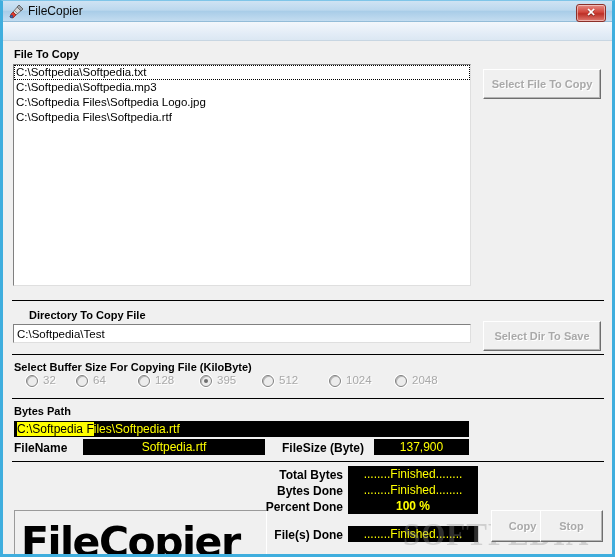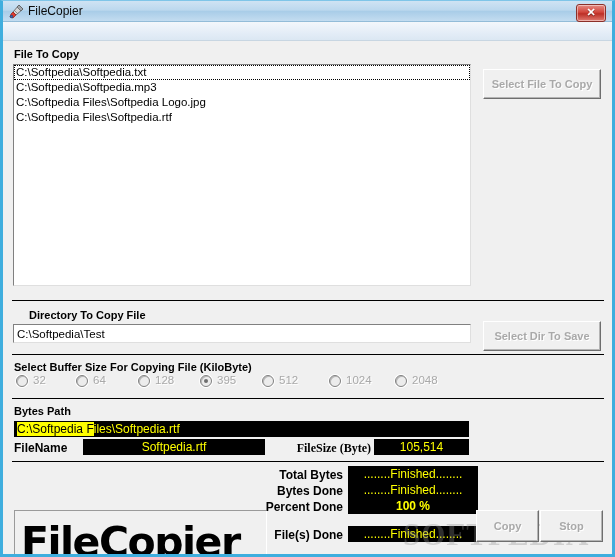--- a/index.html
+++ b/index.html
@@ -361,21 +361,21 @@
     <div class="textfield" style="left:10px; top:283px; width:458px; height:19px; line-height:18px;">C:\Softpedia\Test</div>
 
     <div class="btn" style="left:480px; top:280px; width:118px; height:30px; line-height:28px;">
       <span>Select Dir To Save</span>
     </div>
 
     <div class="hr" style="left:9px; top:313px; width:592px;"></div>
 
     <div class="grouplabel" style="left:11px; top:320px;text-align:center;">Select Buffer Size For Copying File   (KiloByte)</div>
 
-    <div class="radio" style="left:13px; top:332px; width:58px;padding-left:8px;">
+    <div class="radio" style="left:23px; top:332px; width:58px;padding-left:8px;">
       <span class="dot"></span>
       <span class="rlabel">32</span>
     </div>
     <div class="radio" style="left:73px; top:332px; width:58px;">
       <span class="dot"></span>
       <span class="rlabel">64</span>
     </div>
     <div class="radio" style="left:135px; top:332px; width:58px;">
       <span class="dot"></span>
       <span class="rlabel">128</span>
@@ -401,22 +401,22 @@
 
     <div class="grouplabel" style="left:11px; top:364px;">Bytes Path</div>
 
     <div class="led left" style="left:11px; top:380px; width:455px; height:16px; line-height:15px;">
       <span class="sel">C:\Softpedia F</span><span>iles\Softpedia.rtf</span>
     </div>
 
     <div class="statlabel" style="left:11px; top:400px; width:62px; text-align:left;">FileName</div>
     <div class="led" style="left:80px; top:398px; width:182px; height:16px; line-height:15px;">Softpedia.rtf</div>
 
-    <div class="statlabel" style="left:272px; top:400px; width:96px; text-align:right;font-family:Liberation Serif, serif;">FileSize (Byte)</div>
-    <div class="led" style="left:371px; top:398px; width:95px; height:16px; line-height:15px;">105,514</div>
+    <div class="statlabel" style="left:272px; top:400px; width:96px; text-align:center;">FileSize (Byte)</div>
+    <div class="led" style="left:371px; top:398px; width:95px; height:16px; line-height:15px;">137,900</div>
 
     <div class="hr" style="left:9px; top:420px; width:592px;"></div>
 
     <div id="logo-panel">
       <div id="logo-text">FileCopier</div>
     </div>
 
     <div class="statlabel" style="left:250px; top:427px; width:90px;">Total Bytes</div>
     <div class="led" style="left:345px; top:425px; width:130px; height:16px; line-height:15px;">........Finished........</div>
 
@@ -428,21 +428,21 @@
 
     <div class="statlabel" style="left:250px; top:487px; width:90px;">File(s) Done</div>
     <div class="led" style="left:345px; top:485px; width:130px; height:16px; line-height:15px;">........Finished........</div>
 
     <div id="watermark">
       <div id="wm-big">SOFTPEDIA</div>
       <div id="wm-tm">™</div>
       <div id="wm-small">www.softpedia.com</div>
     </div>
 
-    <div class="btn" style="left:473px; top:469px; width:63px; height:32px; line-height:30px;">
+    <div class="btn" style="left:488px; top:469px; width:63px; height:32px; line-height:30px;">
       <span>Copy</span>
     </div>
     <div class="btn" style="left:537px; top:469px; width:63px; height:32px; line-height:30px;">
       <span>Stop</span>
     </div>
 
   </div>
 </div>
 
 </body></html>

